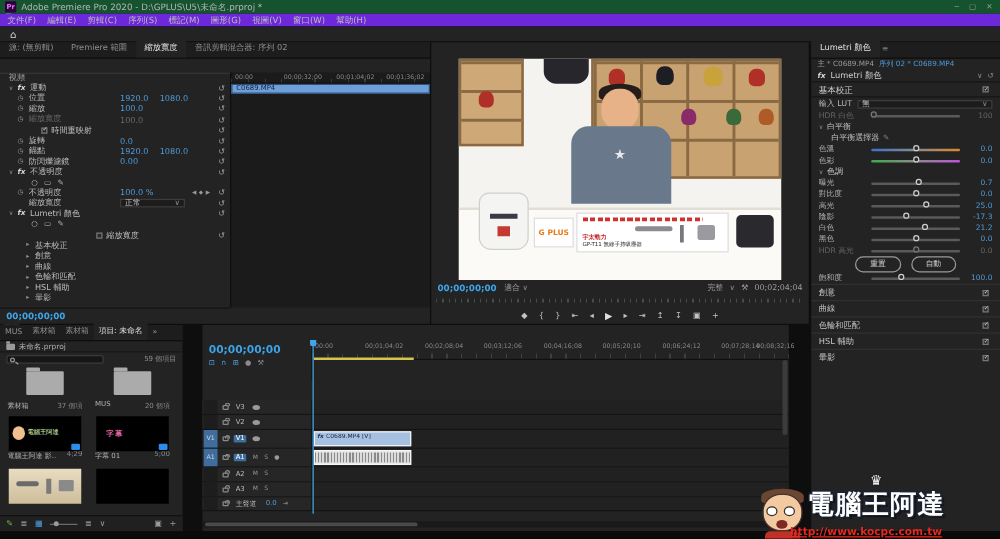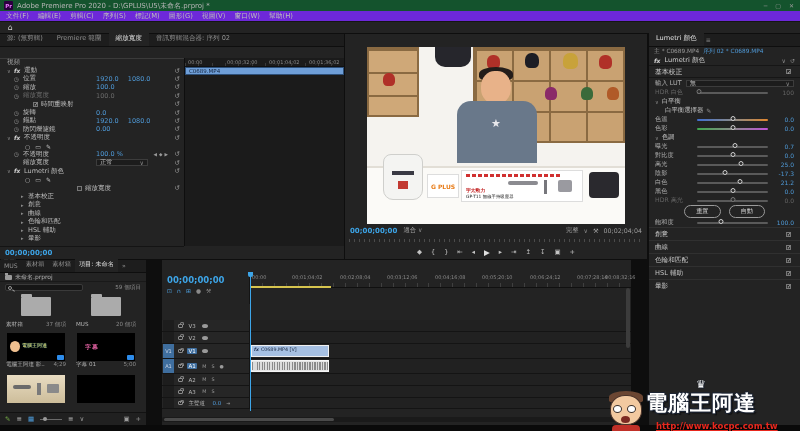--- a/index.html
+++ b/index.html
@@ -186,21 +186,21 @@
 #watermark{position:absolute;left:608px;top:381px;width:192px;height:50px;z-index:9}
 .wface{position:absolute;left:0;bottom:0;width:36px;height:42px}
 .wface .head{position:absolute;left:2px;top:6px;width:32px;height:30px;background:#f2c9a0;border:1px solid #4a332a;border-radius:46%}
 .wface .hair{position:absolute;left:1px;top:2px;width:34px;height:12px;background:#6b4632;border-radius:50% 50% 20% 20%}
 .wface .gl1,.wface .gl2{position:absolute;top:16px;width:9px;height:8px;border:1.5px solid #3a2e28;border-radius:50%;background:#fff}
 .wface .gl1{left:5px}.wface .gl2{left:19px}
 .wface .mouth{position:absolute;left:13px;top:27px;width:9px;height:7px;background:#7c2a22;border-radius:50%}
 .wface .shirt{position:absolute;left:4px;bottom:-2px;width:28px;height:8px;background:#c03028;border-radius:4px 4px 0 0}
 .wcrown{position:absolute;left:88px;top:-3px;font-size:11px;color:#f5f5f5;text-shadow:0 0 1px #1a2230,1px 1px 0 #1a2230}
 .wtitle{position:absolute;left:38px;top:8px;font-size:21px;font-weight:bold;color:#fff;letter-spacing:1px;white-space:nowrap;text-shadow:-1px -1px 0 #1c2433,1px -1px 0 #1c2433,-1px 1px 0 #1c2433,1px 1px 0 #1c2433,2px 2px 1px rgba(0,0,0,.55)}
-.wurl{position:absolute;left:48px;bottom:0px;font-size:8.5px;font-weight:bold;color:#e8281e;text-decoration:underline;white-space:nowrap;text-shadow:1px 1px 0 rgba(0,0,0,.5)}
+.wurl{position:absolute;left:24px;bottom:0px;font-size:8.5px;font-weight:bold;color:#e8281e;text-decoration:underline;white-space:nowrap;text-shadow:1px 1px 0 rgba(0,0,0,.5)}
 #bottomstrip{position:absolute;left:0;top:425px;width:800px;height:6px;background:#0a0a0a}
 </style>
 </head>
 <body>
 
 <div id="app">
 
   <div id="titlebar">
     <div class="prlogo">Pr</div>
     <div class="apptitle">Adobe Premiere Pro 2020 - D:\GPLUS\U5\未命名.prproj *</div>

